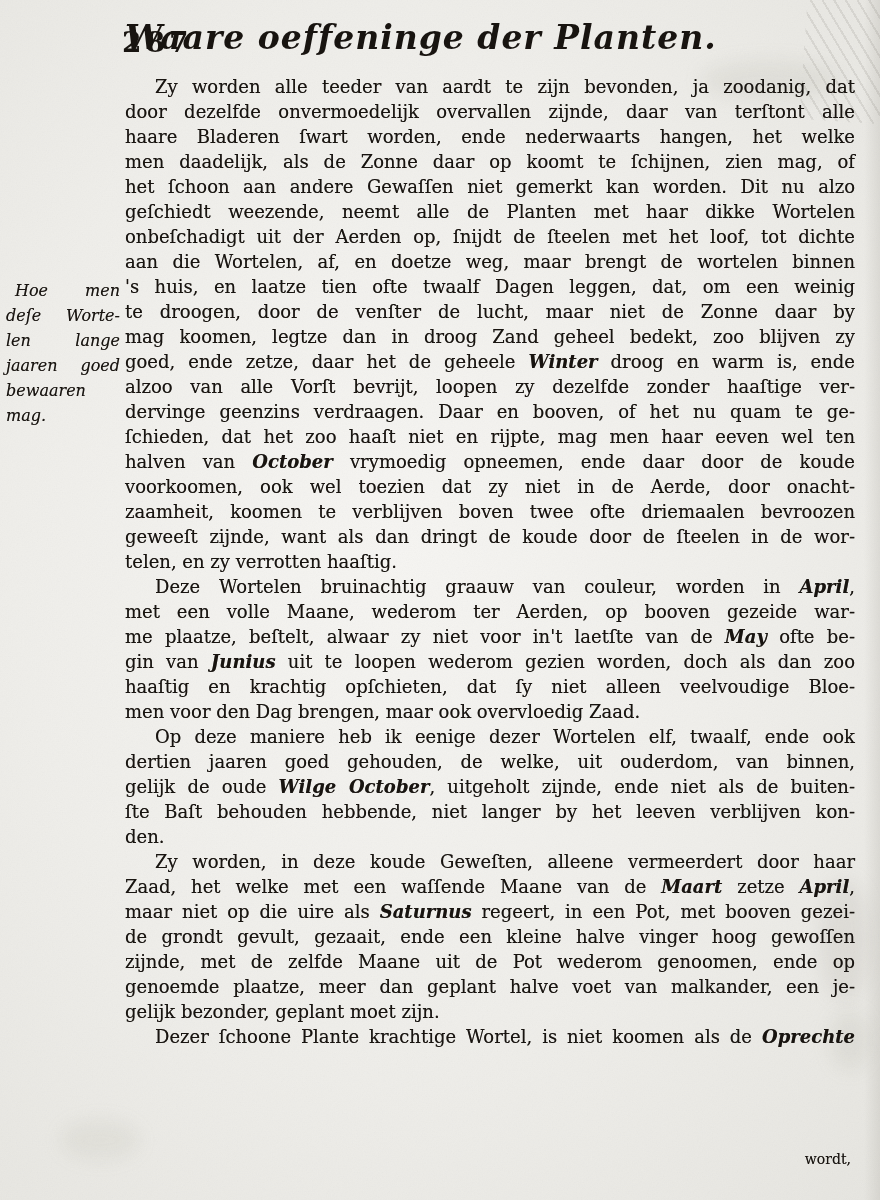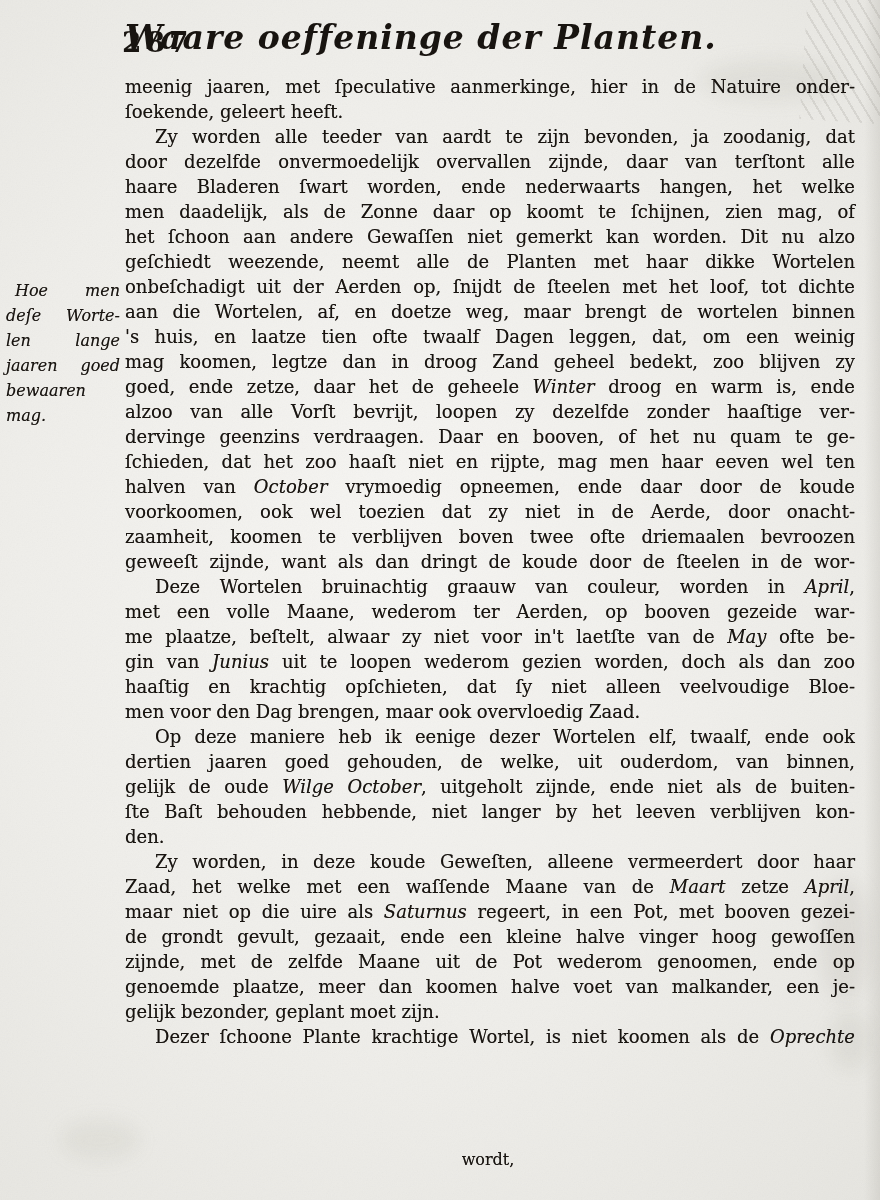--- a/index.html
+++ b/index.html
@@ -38,32 +38,32 @@
     letter-spacing:1px;white-space:nowrap;
   }
   .body{
     position:absolute;left:125px;top:74px;width:730px;
     font-size:18px;line-height:25px;
     text-shadow:0 0 .5px rgba(24,20,16,.55);
   }
   .line{height:25px;text-align:justify;text-align-last:justify;overflow:visible;}
   .line.first{text-indent:30px;}
   .line.lastleft{text-align-last:left;}
-  .it{font-style:italic;}
+  .it{font-style:italic;font-weight:bold;}
   .margin-note{
     position:absolute;left:6px;top:278px;width:114px;
     font-style:italic;font-size:16px;line-height:25px;
     text-shadow:0 0 .5px rgba(24,20,16,.5);
   }
   .mline{text-align:justify;text-align-last:justify;height:25px;}
   .mline.first{text-indent:9px;}
   .mline.lastleft{text-align-last:left;}
   .catchword{
     position:absolute;left:125px;top:1147px;width:726px;
-    text-align:center;font-size:16px;line-height:25px;
+    text-align:right;font-size:14px;line-height:25px;
     text-shadow:0 0 .5px rgba(24,20,16,.55);
   }
 </style>
 </head>
 <body>
 
 <div class="page">
 
   <svg class="grain" xmlns="http://www.w3.org/2000/svg">
     <filter id="noise">
@@ -87,42 +87,40 @@
       <div class="mline first">Hoe men</div>
       <div class="mline">deſe Worte-</div>
       <div class="mline">len lange</div>
       <div class="mline">jaaren goed</div>
       <div class="mline lastleft">bewaaren</div>
       <div class="mline lastleft">mag.</div>
     </aside>
 
   <main class="body" id="body-text">
       <div class="para">
-        <div class="line"><span>meenig jaaren, met ſpeculative aanmerkinge, hier in de Natuire onder-</span></div>
-        <div class="line lastleft"><span>ſoekende, geleert heeft.</span></div>
-      </div>
-      <div class="para">
         <div class="line first"><span>Zy worden alle teeder van aardt te zijn bevonden, ja zoodanig, dat</span></div>
         <div class="line"><span>door dezelfde onvermoedelijk overvallen zijnde, daar van terſtont alle</span></div>
         <div class="line"><span>haare Bladeren ſwart worden, ende nederwaarts hangen, het welke</span></div>
         <div class="line"><span>men daadelijk, als de Zonne daar op koomt te ſchijnen, zien mag, of</span></div>
         <div class="line"><span>het ſchoon aan andere Gewaſſen niet gemerkt kan worden.  Dit nu alzo</span></div>
         <div class="line"><span>geſchiedt weezende, neemt alle de Planten met haar dikke Wortelen</span></div>
         <div class="line"><span>onbeſchadigt uit der Aerden op, ſnijdt de ſteelen met het loof, tot dichte</span></div>
         <div class="line"><span>aan die Wortelen, af, en doetze weg, maar brengt de wortelen binnen</span></div>
         <div class="line"><span>'s huis, en laatze tien ofte twaalf Dagen leggen, dat, om een weinig</span></div>
+        <div class="line"><span>te droogen, door de venſter de lucht, maar niet de Zonne daar by</span></div>
         <div class="line"><span>mag koomen, legtze dan in droog Zand geheel bedekt, zoo blijven zy</span></div>
         <div class="line"><span>goed, ende zetze, daar het de geheele </span><span class="it">Winter</span><span> droog en warm is, ende</span></div>
         <div class="line"><span>alzoo van alle Vorſt bevrijt, loopen zy dezelfde zonder haaſtige ver-</span></div>
         <div class="line"><span>dervinge geenzins verdraagen.  Daar en booven, of het nu quam te ge-</span></div>
         <div class="line"><span>ſchieden, dat het zoo haaſt niet en rijpte, mag men haar eeven wel ten</span></div>
         <div class="line"><span>halven van </span><span class="it">October</span><span> vrymoedig opneemen, ende daar door de koude</span></div>
         <div class="line"><span>voorkoomen, ook wel toezien dat zy niet in de Aerde, door onacht-</span></div>
         <div class="line"><span>zaamheit, koomen te verblijven boven twee ofte driemaalen bevroozen</span></div>
         <div class="line"><span>geweeſt zijnde, want als dan dringt de koude door de ſteelen in de wor-</span></div>
+        <div class="line lastleft"><span>telen, en zy verrotten haaſtig.</span></div>
       </div>
       <div class="para">
         <div class="line first"><span>Deze Wortelen bruinachtig graauw van couleur, worden in </span><span class="it">April</span><span>,</span></div>
         <div class="line"><span>met een volle Maane, wederom ter Aerden, op booven gezeide war-</span></div>
         <div class="line"><span>me plaatze, beſtelt, alwaar zy niet voor in't laetſte van de </span><span class="it">May</span><span> ofte be-</span></div>
         <div class="line"><span>gin van </span><span class="it">Junius</span><span> uit te loopen wederom gezien worden, doch als dan zoo</span></div>
         <div class="line"><span>haaſtig en krachtig opſchieten, dat ſy niet alleen veelvoudige Bloe-</span></div>
         <div class="line lastleft"><span>men voor den Dag brengen, maar ook overvloedig Zaad.</span></div>
       </div>
       <div class="para">
@@ -131,21 +129,21 @@
         <div class="line"><span>gelijk de oude </span><span class="it">Wilge October</span><span>, uitgeholt zijnde, ende niet als de buiten-</span></div>
         <div class="line"><span>ſte Baſt behouden hebbende, niet langer by het leeven verblijven kon-</span></div>
         <div class="line lastleft"><span>den.</span></div>
       </div>
       <div class="para">
         <div class="line first"><span>Zy worden, in deze koude Geweſten, alleene vermeerdert door haar</span></div>
         <div class="line"><span>Zaad, het welke met een waſſende Maane van de </span><span class="it">Maart</span><span> zetze </span><span class="it">April</span><span>,</span></div>
         <div class="line"><span>maar niet op die uire als </span><span class="it">Saturnus</span><span> regeert, in een Pot, met booven gezei-</span></div>
         <div class="line"><span>de grondt gevult, gezaait, ende een kleine halve vinger hoog gewoſſen</span></div>
         <div class="line"><span>zijnde, met de zelfde Maane uit de Pot wederom genoomen, ende op</span></div>
-        <div class="line"><span>genoemde plaatze, meer dan koomen halve voet van malkander, een je-</span></div>
+        <div class="line"><span>genoemde plaatze, meer dan geplant halve voet van malkander, een je-</span></div>
         <div class="line lastleft"><span>gelijk bezonder, geplant moet zijn.</span></div>
       </div>
       <div class="para">
         <div class="line first"><span>Dezer ſchoone Plante krachtige Wortel, is niet koomen als de </span><span class="it">Oprechte</span></div>
       </div>
     </main>
 
   <div class="catchword">wordt,</div>
 </div>
 

